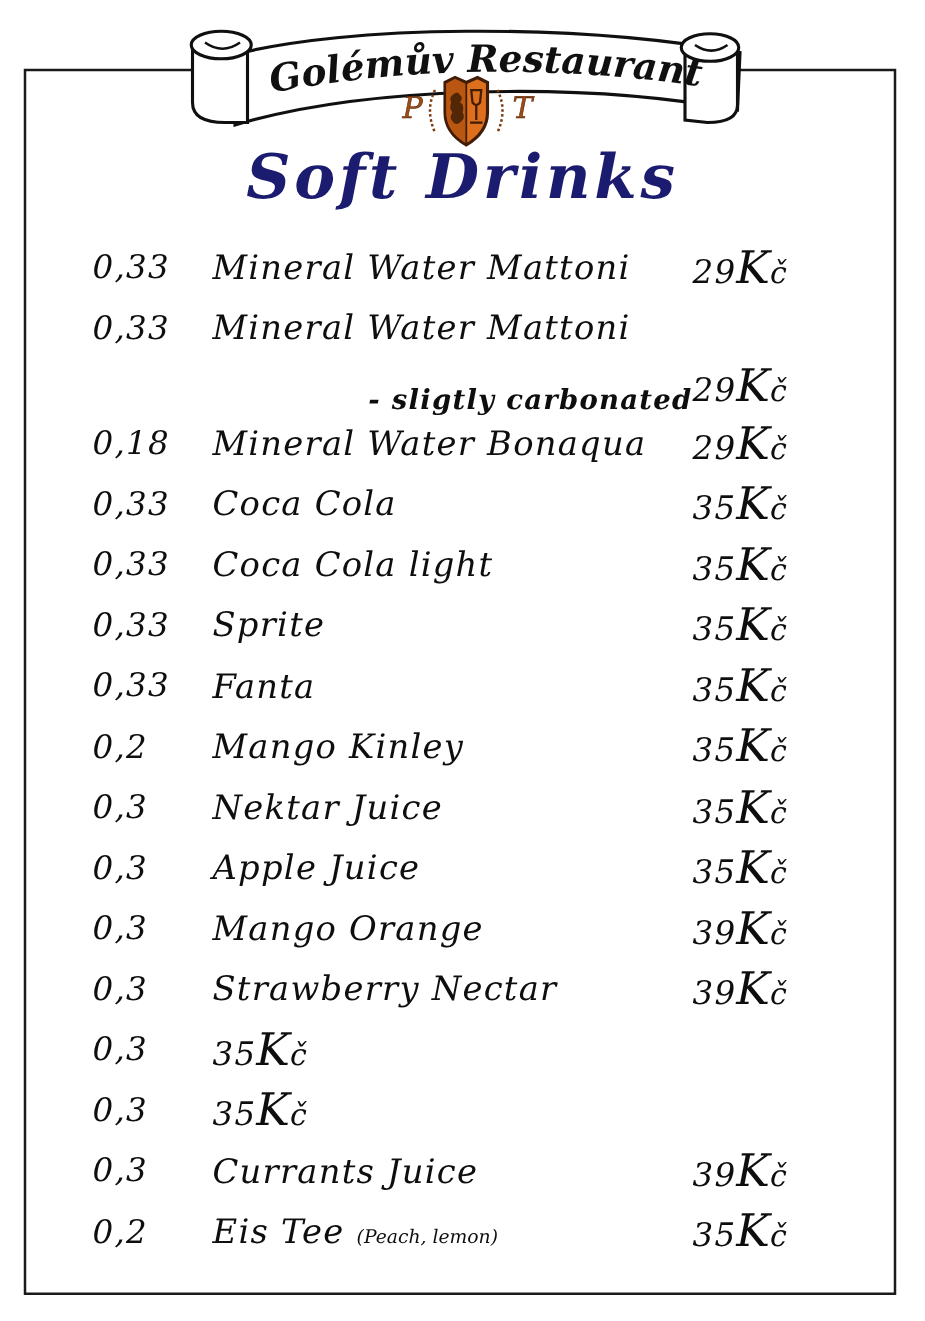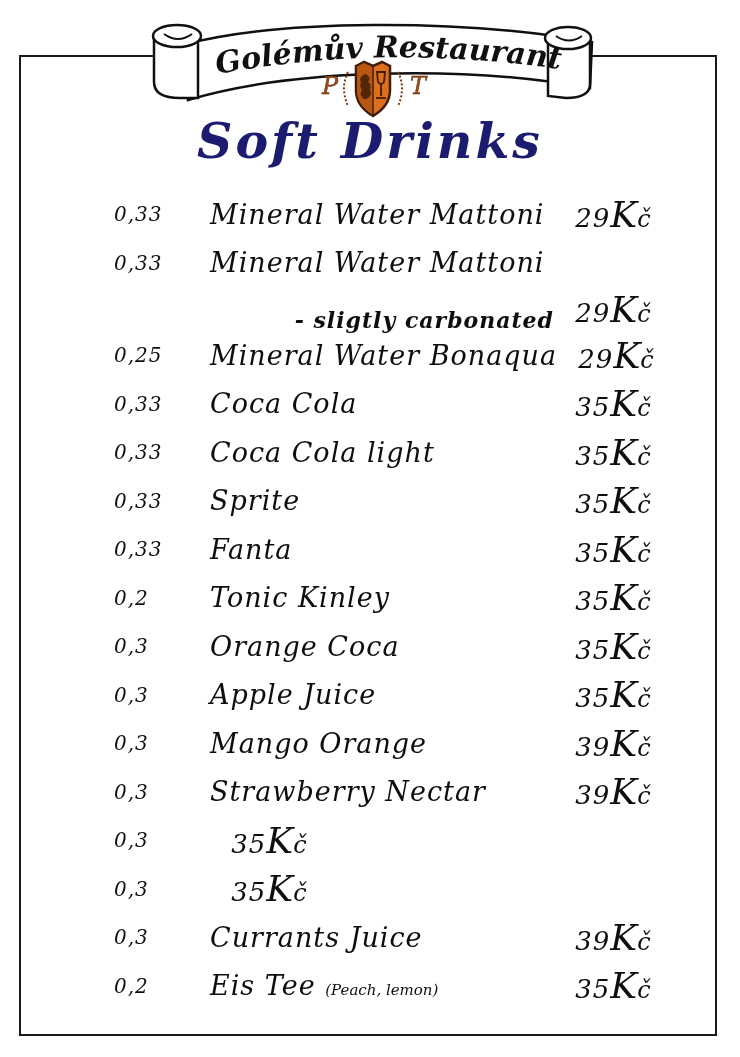--- a/index.html
+++ b/index.html
@@ -22,28 +22,28 @@
     color:#1b1b70;
   }
   .menu-list{
     position:absolute;left:74px;top:190px;width:598px;
   }
   .row{
     display:flex;align-items:center;height:48.5px;
     font-style:italic;
   }
   .vol{
-    width:96px;flex:0 0 96px;font-size:20px;letter-spacing:1px;margin-left:40px;
+    width:96px;flex:0 0 96px;font-size:26px;letter-spacing:1px;
   }
   .name{
     flex:1 1 auto;font-size:27px;letter-spacing:1px;white-space:nowrap;
   }
   .note{font-size:15px;letter-spacing:0;}
   .price{
-    flex:0 0 118px;width:118px;text-align:center;white-space:nowrap;
+    flex:0 0 118px;width:118px;text-align:left;white-space:nowrap;
   }
   .price .num{font-size:26px;letter-spacing:1px;}
   .price .cur-big{font-size:36px;font-weight:500;}
   .price .cur-small{font-size:24px;}
   .row.sub .vol{visibility:hidden;}
   .row.sub .name{text-align:right;font-size:22px;font-weight:bold;margin-top:21px;}
   .row.sub{height:44px;}
 </style>
 </head>
 <body>
@@ -113,21 +113,21 @@
     <span class="price"><span class="num"></span><span class="cur-big"></span><span class="cur-small"></span></span>
   </div>
 
   <div class="row sub">
     <span class="vol"></span>
     <span class="name"><span class="name-text">- sligtly carbonated</span> <span class="note"></span></span>
     <span class="price"><span class="num">29</span><span class="cur-big">K</span><span class="cur-small">č</span></span>
   </div>
 
   <div class="row">
-    <span class="vol">0,25</span>
+    <span class="vol">0,18</span>
     <span class="name"><span class="name-text">Mineral Water Bonaqua</span> <span class="note"></span></span>
     <span class="price"><span class="num">29</span><span class="cur-big">K</span><span class="cur-small">č</span></span>
   </div>
 
   <div class="row">
     <span class="vol">0,33</span>
     <span class="name"><span class="name-text">Coca Cola</span> <span class="note"></span></span>
     <span class="price"><span class="num">35</span><span class="cur-big">K</span><span class="cur-small">č</span></span>
   </div>
 
@@ -144,27 +144,27 @@
   </div>
 
   <div class="row">
     <span class="vol">0,33</span>
     <span class="name"><span class="name-text">Fanta</span> <span class="note"></span></span>
     <span class="price"><span class="num">35</span><span class="cur-big">K</span><span class="cur-small">č</span></span>
   </div>
 
   <div class="row">
     <span class="vol">0,2</span>
-    <span class="name"><span class="name-text">Tonic Kinley</span> <span class="note"></span></span>
-    <span class="price"><span class="num">35</span><span class="cur-big">K</span><span class="cur-small">č</span></span>
-  </div>
-
-  <div class="row">
-    <span class="vol">0,3</span>
-    <span class="name"><span class="name-text">Orange Coca</span> <span class="note"></span></span>
+    <span class="name"><span class="name-text">Mango Kinley</span> <span class="note"></span></span>
+    <span class="price"><span class="num">35</span><span class="cur-big">K</span><span class="cur-small">č</span></span>
+  </div>
+
+  <div class="row">
+    <span class="vol">0,3</span>
+    <span class="name"><span class="name-text">Nektar Juice</span> <span class="note"></span></span>
     <span class="price"><span class="num">35</span><span class="cur-big">K</span><span class="cur-small">č</span></span>
   </div>
 
   <div class="row">
     <span class="vol">0,3</span>
     <span class="name"><span class="name-text">Apple Juice</span> <span class="note"></span></span>
     <span class="price"><span class="num">35</span><span class="cur-big">K</span><span class="cur-small">č</span></span>
   </div>
 
   <div class="row">

